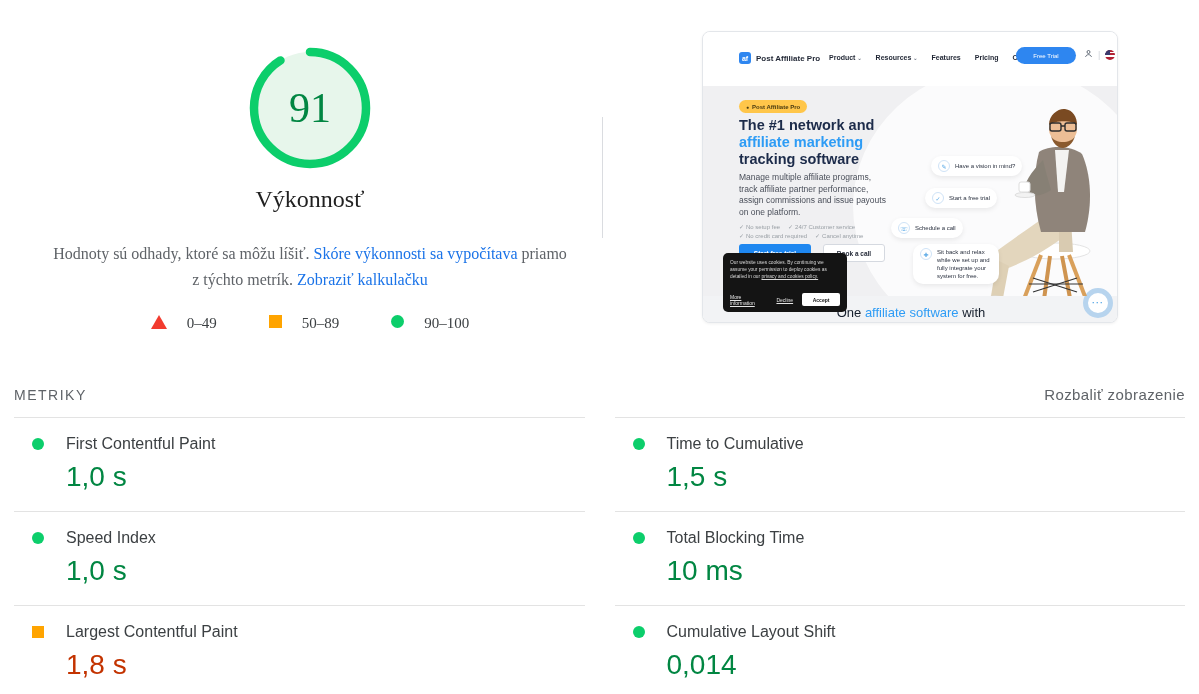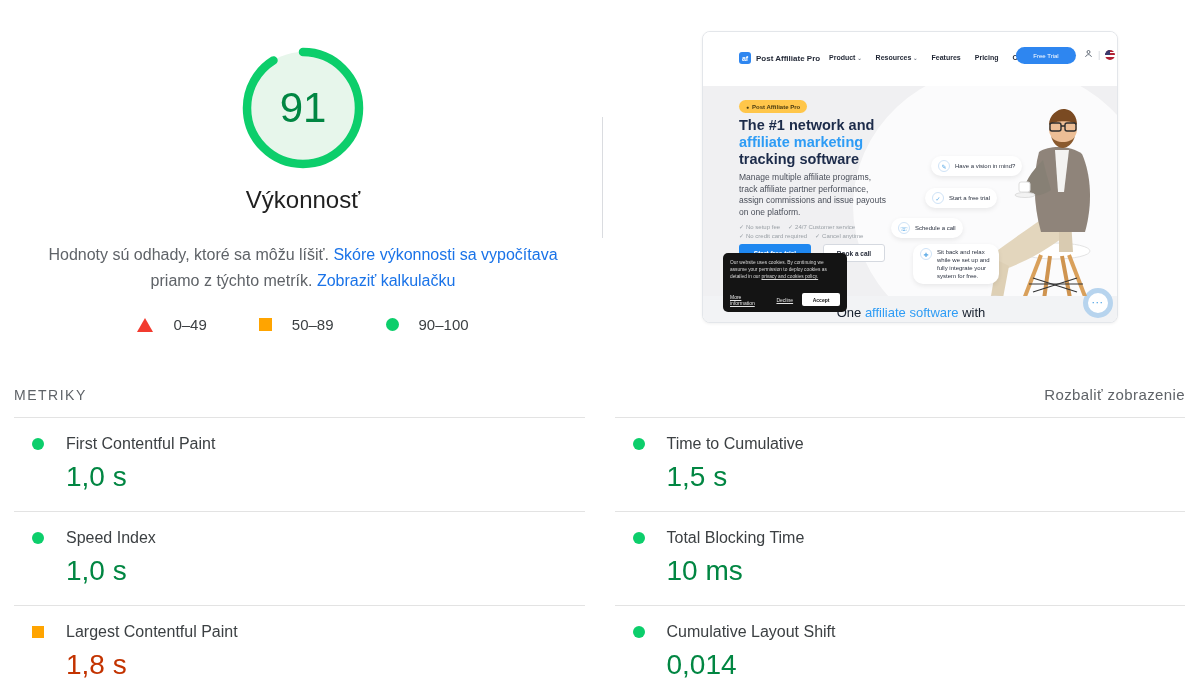--- a/index.html
+++ b/index.html
@@ -1,31 +1,31 @@
 <!DOCTYPE html>
 <html><head>
 <meta charset="utf-8">
 <style>
   * { margin:0; padding:0; box-sizing:border-box; }
   html,body { width:1199px; height:694px; background:#fff; overflow:hidden;
     font-family:"Liberation Sans", sans-serif; }
 
   
   .top { position:relative; height:356px; }
-  .summary { position:absolute; left:1px; top:0; width:604px; text-align:center; }
+  .summary { position:absolute; left:8px; top:0; width:604px; text-align:center;font-family:Liberation Serif, serif; }
   .gauge-wrap { position:relative; width:128px; height:128px; margin:44px auto 0; }
   .gauge-wrap svg { display:block; }
   .gauge-score { position:absolute; inset:0; display:flex; align-items:center; justify-content:center;
     font-size:42px; color:#018642; }
   .cat-title { margin-top:14px; font-size:24px; color:#212121; }
   .desc { width:524px; margin:28px auto 0; font-size:16px; line-height:26px; color:#5f6368; }
   .desc a { color:#1a73e8; text-decoration:none; cursor:pointer; }
   .legend { margin-top:22px; display:flex; justify-content:center; align-items:center; gap:52px;
     font-size:15px; color:#3c4043; }
-  .legend-item { display:flex; align-items:center; gap:20px; }
+  .legend-item { display:flex; align-items:flex-start; gap:20px; }
   .lg-triangle { width:0; height:0; border-left:8px solid transparent; border-right:8px solid transparent;
     border-bottom:14px solid #f23b2f; }
   .lg-square { width:13px; height:13px; background:#ffa400; }
   .lg-circle { width:13px; height:13px; border-radius:50%; background:#0cce6b; }
 
   .v-divider { position:absolute; left:602px; top:117px; width:1px; height:121px; background:#dadce0; }
 
   
   .shot-card { position:absolute; left:702px; top:31px; width:416px; height:292px;
     border:1px solid #e3e6ea; border-radius:8px; background:#fff; overflow:hidden;

